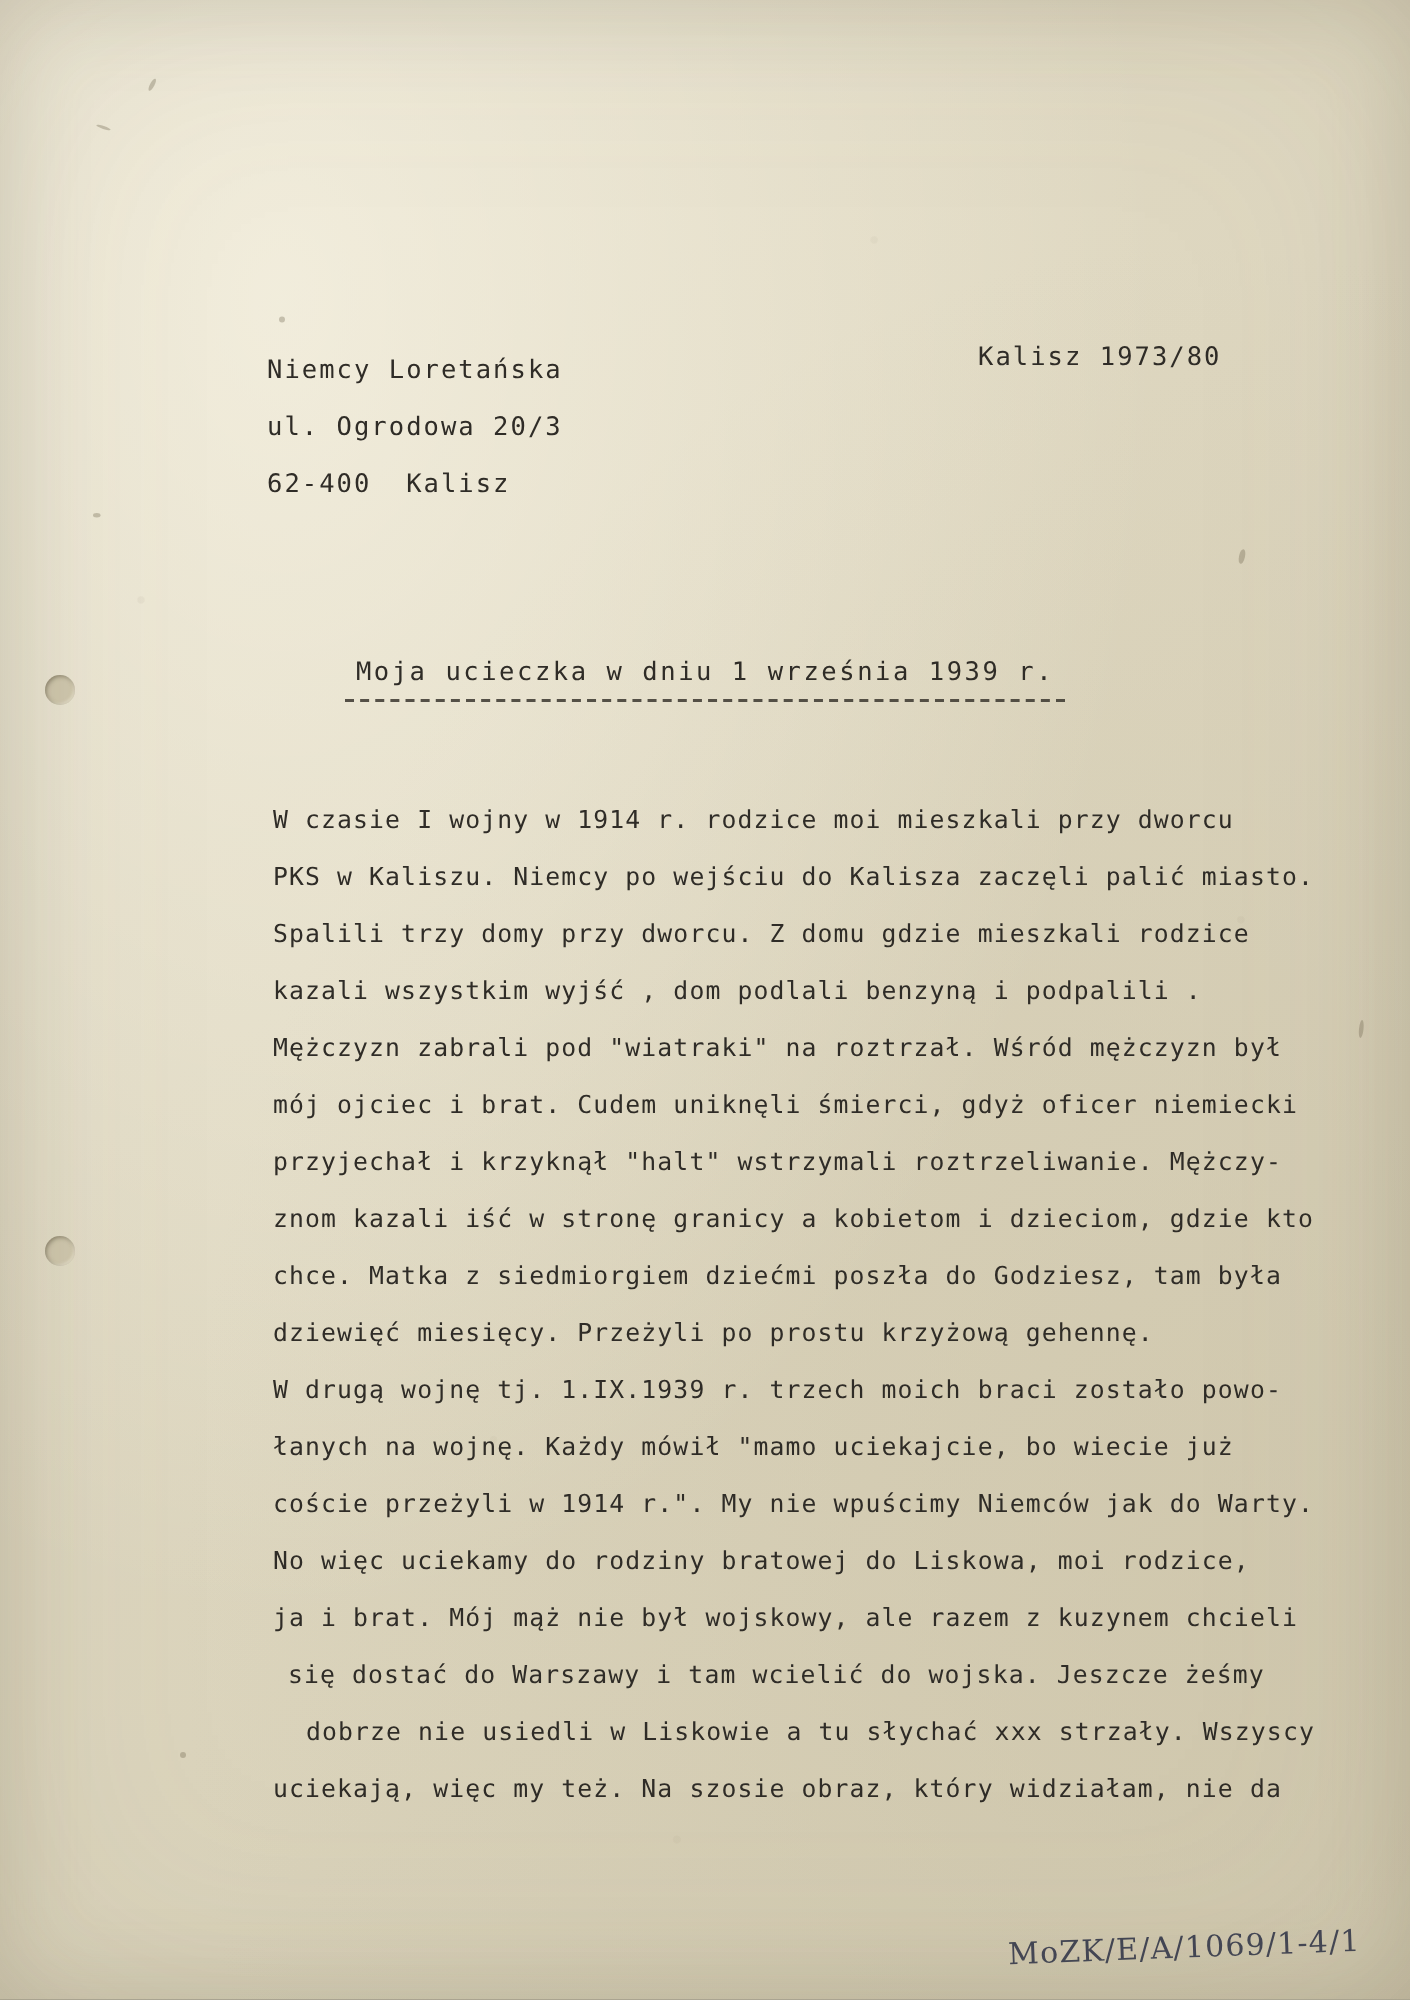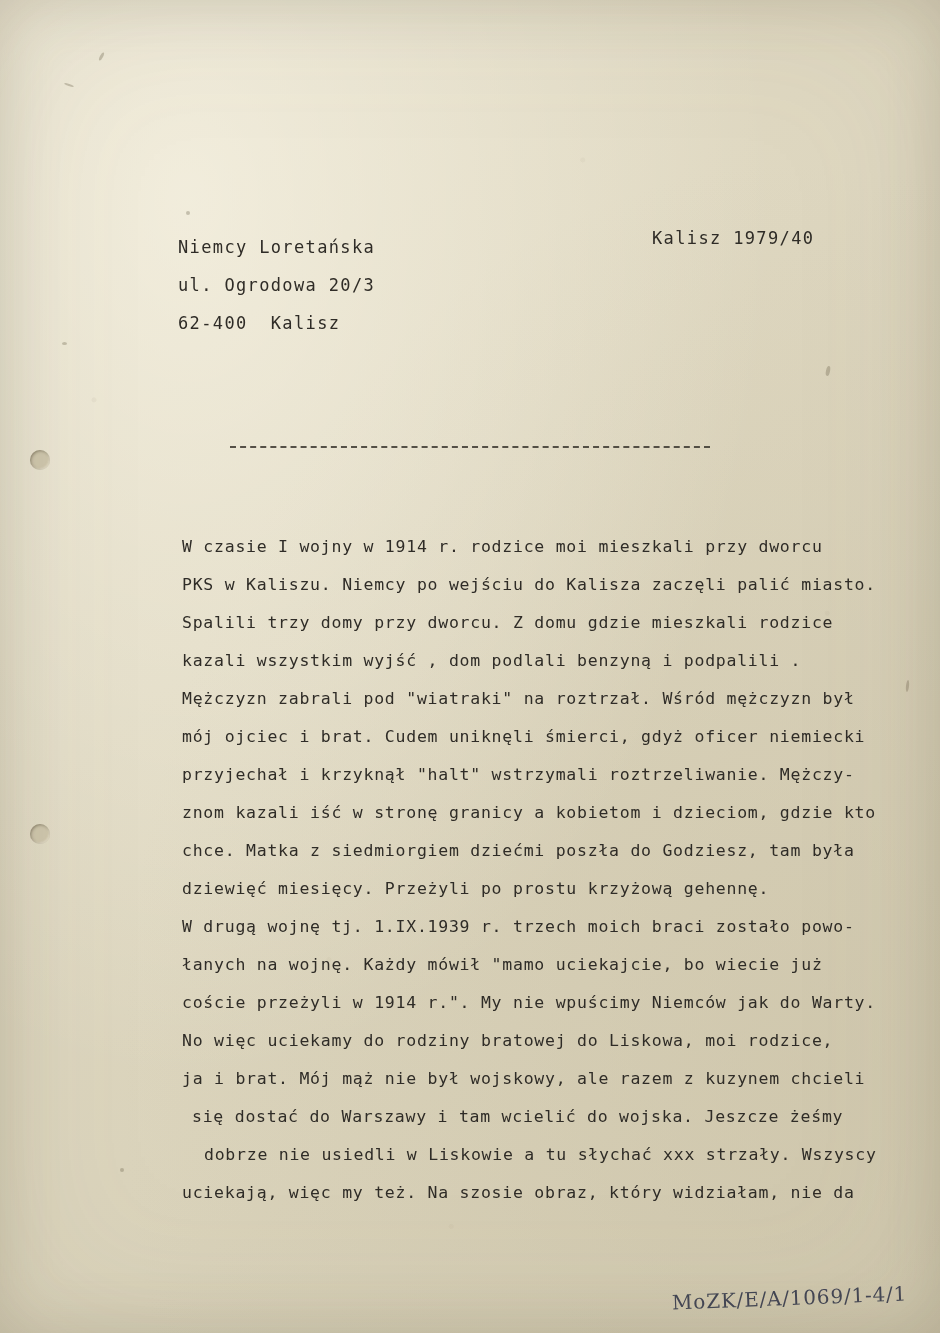--- a/index.html
+++ b/index.html
@@ -149,23 +149,24 @@
   <div class="hole h1"></div>
   <div class="hole h2"></div>
 
 
   <div class="addr typed">
     <div>Niemcy Loretańska</div>
     <div>ul. Ogrodowa 20/3</div>
     <div>62-400  Kalisz</div>
   </div>
 
-  <div class="dateline typed">Kalisz 1979/40</div>
+  <div class="dateline typed">Kalisz 1973/80</div>
 
   <div class="title-block">
+    <div class="title typed">Moja ucieczka w dniu 1 września 1939 r.</div>
     <div class="rule"></div>
   </div>
 
   <div class="body typed">
     <div class="line">W czasie I wojny w 1914 r. rodzice moi mieszkali przy dworcu</div>
     <div class="line">PKS w Kaliszu. Niemcy po wejściu do Kalisza zaczęli palić miasto.</div>
     <div class="line">Spalili trzy domy przy dworcu. Z domu gdzie mieszkali rodzice</div>
     <div class="line">kazali wszystkim wyjść , dom podlali benzyną i podpalili .</div>
     <div class="line">Mężczyzn zabrali pod "wiatraki" na roztrzał. Wśród mężczyzn był</div>
     <div class="line">mój ojciec i brat. Cudem uniknęli śmierci, gdyż oficer niemiecki</div>

